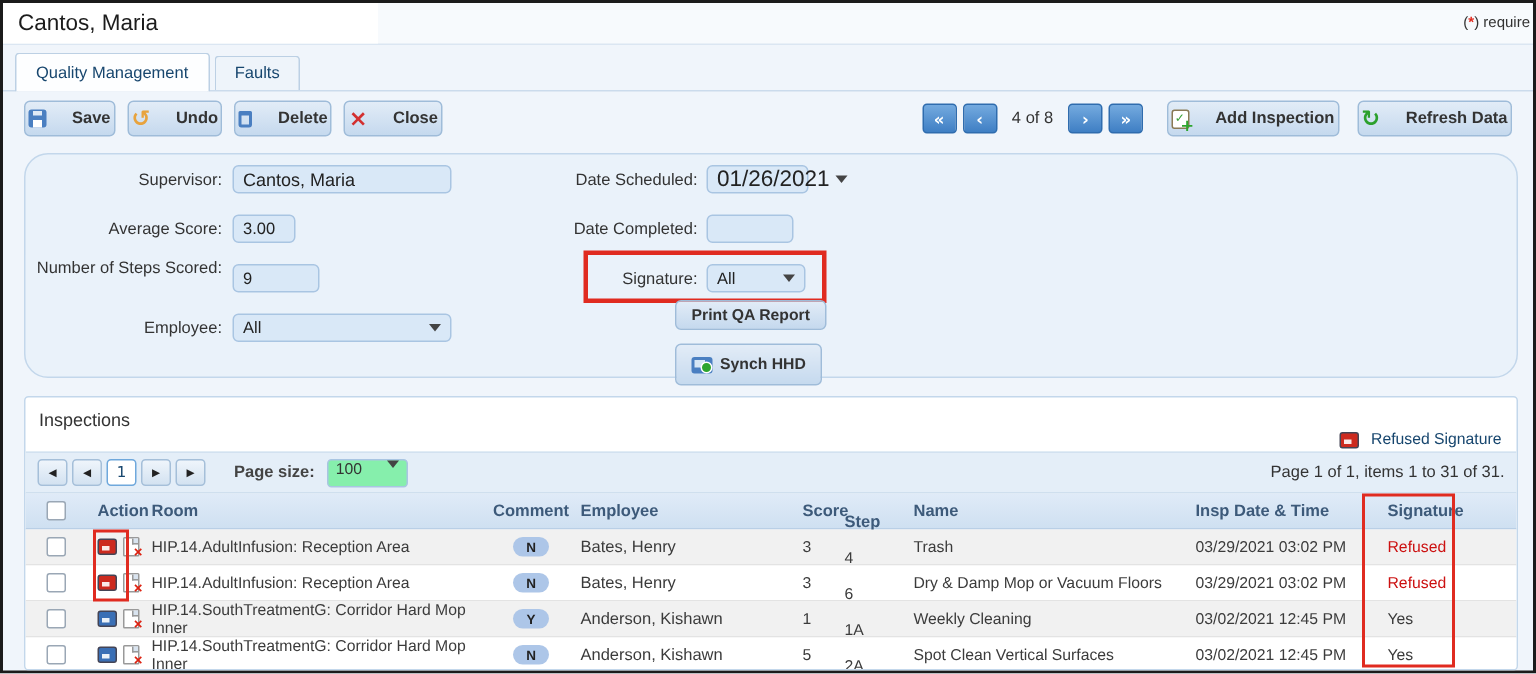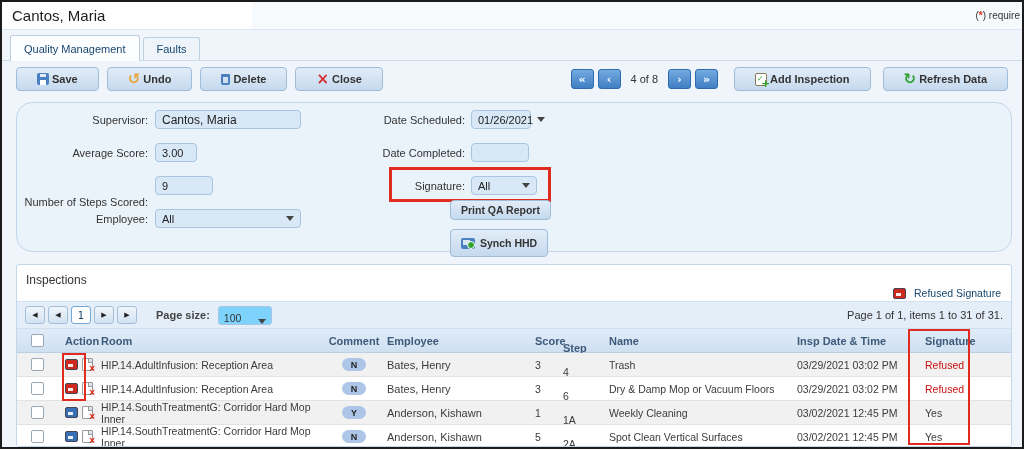--- a/index.html
+++ b/index.html
@@ -20,21 +20,21 @@
   .tab-strip { position:absolute; top:33px; left:0; right:0; height:26px;
     display:flex; align-items:flex-end; padding-left:8px;
     border-bottom:1px solid #cbdbec; }
   .tab { height:23px; padding:0 13px; margin-right:3px; display:flex; align-items:center;
     font-size:11px; color:#17466e; background:#eef4fa;
     border:1px solid #bcd0e4; border-bottom:none; border-radius:3px 3px 0 0; cursor:default; }
   .tab.active { height:26px; background:#fdfeff; margin-bottom:-1px; position:relative; z-index:2; }
   
   .toolbar { position:absolute; top:62px; left:14px; right:14px; height:30px;
     display:flex; align-items:center; }
-  .btn { display:inline-flex; align-items:center; gap:3px; height:24px; padding:0 20px;
+  .btn { display:inline-flex; align-items:center; gap:17px; height:24px; padding:0 2px;
     background:linear-gradient(#e2ecf7,#c5d9ee); border:1px solid #9fbcd9; border-radius:4px;
     font-size:11px; font-weight:bold; color:#333; cursor:default; white-space:nowrap; }
   .toolbar .left-group { display:flex; gap:8px; }
   .toolbar .right-group { margin-left:auto; display:flex; align-items:center; gap:4px; }
   .nav-btn { width:23px; height:20px; border-radius:3px;
     background:linear-gradient(#74aadf,#3f7fc4); border:1px solid #2f6cae;
     color:#fff; font-size:11px; font-weight:bold; display:flex; align-items:center;
     justify-content:center; font-family:"DejaVu Sans",sans-serif; }
   .rec-pos { font-size:11px; color:#333; margin:0 6px; }
   .gap12 { width:8px; } .gap8 { width:4px; }
@@ -81,22 +81,22 @@
   .i-docx::before { content:""; position:absolute; right:0; top:0; width:3px; height:3px; background:#d9e4f0; border-left:1px solid #999; border-bottom:1px solid #999; }
   .i-docx::after { content:"×"; position:absolute; right:-3px; bottom:-4px; color:#d21; font-size:10px; font-weight:900; }
   .pager-strip { position:absolute; left:0; right:0; top:36px; height:28px;
     background:#e4eef8; border-top:1px solid #d2e1f0; border-bottom:1px solid #cfdfee;
     display:flex; align-items:center; padding:0 8px; }
   .pg-btn { width:20px; height:18px; margin-right:3px; border:1px solid #a5bfd9; border-radius:3px;
     background:linear-gradient(#eff5fb,#d3e2f1); display:flex; align-items:center; justify-content:center;
     font-size:7px; color:#222; font-family:"DejaVu Sans",sans-serif; }
   .pg-btn.cur { background:#fff; border:1px solid #6fa8dc; color:#17466e; font-size:10px; }
   .pg-size-label { margin-left:16px; font-size:11px; font-weight:bold; color:#444; }
-  .pg-size-dd { margin-left:8px; width:54px; height:19px; background:#7dd3fc; border:1px solid #a9c5e2;
-    border-radius:3px; display:flex; align-items:flex-end; justify-content:space-between;
+  .pg-size-dd { margin-left:8px; width:54px; height:19px; background:#86efac; border:1px solid #a9c5e2;
+    border-radius:3px; display:flex; align-items:flex-start; justify-content:space-between;
     padding:0 5px; font-size:10.5px; color:#333; }
   .page-info { margin-left:auto; font-size:11px; color:#333; }
   
   .thead { position:absolute; left:0; right:0; top:64px; height:24px; display:flex; align-items:center;
     background:linear-gradient(#e0ebf8,#cfe0f1); border-bottom:1px solid #b9cfe6;
     font-size:11px; font-weight:bold; color:#3d5a7a; }
   .tbody { position:absolute; left:0; right:0; top:88px; }
   .trow { display:flex; align-items:center; height:24px; border-bottom:1px solid #e3e3e3;
     font-size:10.5px; color:#3b3b3b; }
   .trow.odd { background:#f1f1f1; } .trow.even { background:#ffffff; }
@@ -182,33 +182,33 @@
     <div class="flabel" style="left:0;width:131px;top:11px">Supervisor:</div>
     <div class="field" style="left:138px;top:7px;width:146px;font-size:12px">
         <span>Cantos, Maria</span>
       </div>
 
     <div class="flabel" style="left:0;width:131px;top:44px">Average Score:</div>
     <div class="field" style="left:138px;top:40px;width:42px">
         <span>3.00</span>
       </div>
 
-    <div class="flabel" style="left:0;width:131px;top:93px">Number of Steps Scored:</div>
+    <div class="flabel" style="left:0;width:131px;top:70px">Number of Steps Scored:</div>
     <div class="field" style="left:138px;top:73px;width:58px">
         <span>9</span>
       </div>
 
     <div class="flabel" style="left:0;width:131px;top:110px">Employee:</div>
     <div class="field sel" style="left:138px;top:106px;width:146px">
         <span>All</span>
         <span class="caret"></span>
       </div>
 
     <div class="flabel" style="left:300px;width:148px;top:11px">Date Scheduled:</div>
-    <div class="field sel" style="left:454px;top:7px;width:60px;font-size:11px">
+    <div class="field sel" style="left:454px;top:7px;width:68px;font-size:15px">
         <span>01/26/2021</span>
         <span class="caret"></span>
       </div>
 
     <div class="flabel" style="left:300px;width:148px;top:44px">Date Completed:</div>
     <div class="field" style="left:454px;top:40px;width:58px">
         <span></span>
       </div>
 
     <div class="flabel" style="left:300px;width:148px;top:77px">Signature:</div>

